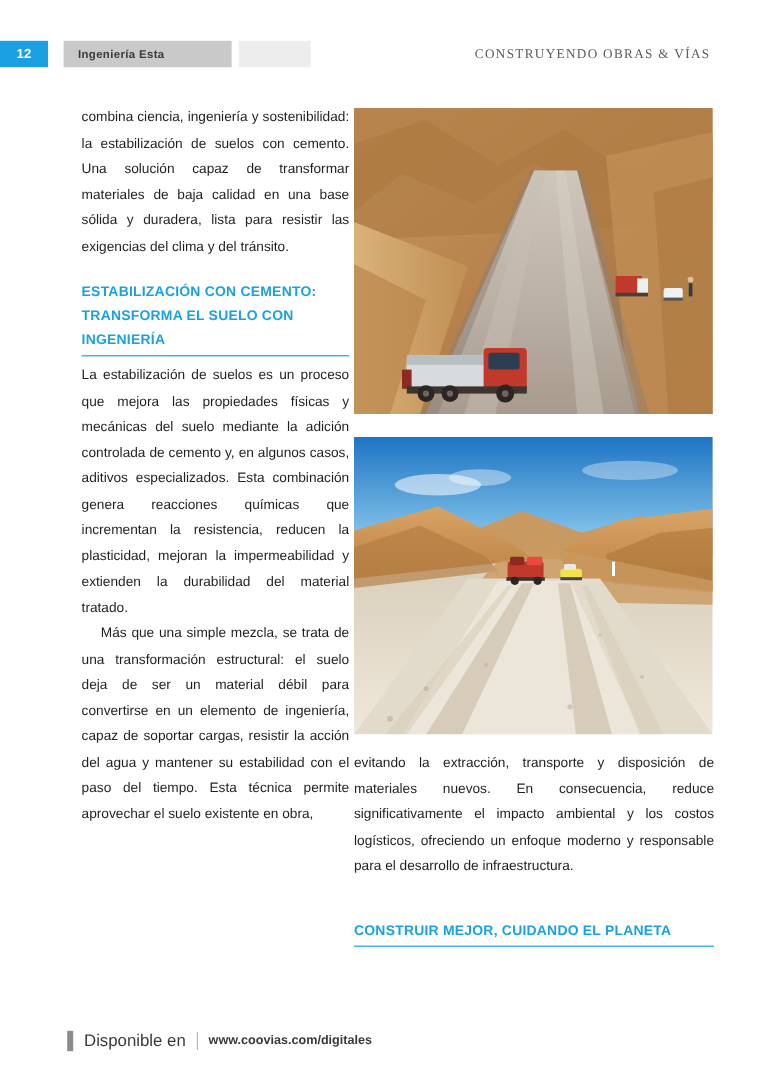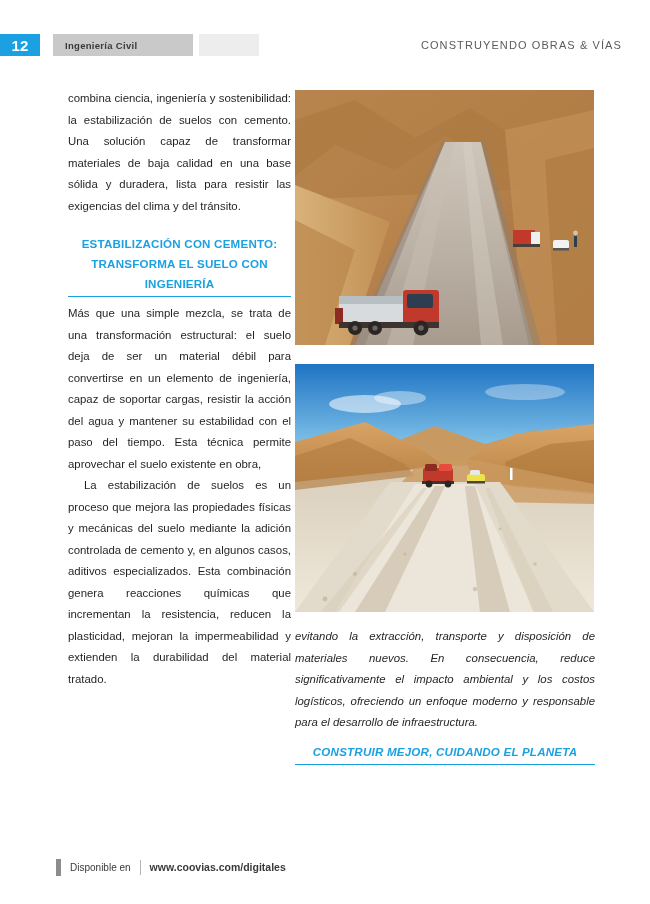--- a/index.html
+++ b/index.html
@@ -30,21 +30,21 @@
     left: 0;
     width: 650px;
     height: 22px;
     display: flex;
     align-items: stretch;
   }
   .page-number {
     width: 40px;
     background: #1ba1e2;
     color: #ffffff;
-    font-size: 15px;
+    font-size: 11px;
     font-weight: bold;
     display: flex;
     align-items: center;
     justify-content: center;
     letter-spacing: 0.2px;
   }
   .header-gap {
     width: 13px;
     background: #ffffff;
   }
@@ -63,39 +63,39 @@
   .header-block2 {
     width: 60px;
     background: #ededed;
     margin-left: 6px;
   }
   .header-title {
     flex: 1;
     display: flex;
     align-items: center;
     justify-content: flex-end;
-    padding-right: 28px;
+    padding-right: 58px;
     color: #5b5b5b;
     font-size: 11px;
     letter-spacing: 1.1px;
+    font-family: Liberation Serif, serif;
   }
 
   
   .col-left {
     position: absolute;
     left: 68px;
     top: 88px;
     width: 223px;
   }
   .col-right-text {
     position: absolute;
     left: 295px;
     top: 626px;
     width: 300px;
-    font-style: italic;
   }
 
   p.body {
     margin: 0 0 0 0;
     font-size: 11.4px;
     line-height: 21.5px;
     text-align: justify;
     color: #231f20;
     hyphens: auto;
   }
@@ -108,24 +108,23 @@
     font-size: 11.6px;
     font-weight: bold;
     line-height: 20px;
     letter-spacing: 0.2px;
     margin: 17px 0 6px 0;
     display: inline-block;
     border-bottom: 1.5px solid #1ba1e2;
     padding-bottom: 2px;
     width: 100%;
     box-sizing: border-box;
-    text-align: center;
   }
   .heading.right {
-    margin-top: 8px;
+    margin-top: 32px;
     margin-bottom: 7px;
     font-size: 11.6px;
   }
 
   
   .photo {
     position: absolute;
     overflow: hidden;
   }
   #photo-top {
@@ -151,21 +150,21 @@
     align-items: center;
     height: 18px;
   }
   .footer-bar {
     width: 5px;
     height: 17px;
     background: #8c8c8c;
     margin-right: 9px;
   }
   .footer-label {
-    font-size: 10px;
+    font-size: 14px;
     color: #3a3a3a;
     margin-right: 9px;
   }
   .footer-sep {
     width: 1px;
     height: 15px;
     background: #b5b5b5;
     margin-right: 9px;
   }
   .footer-url {
@@ -175,30 +174,30 @@
   }
 </style>
 </head>
 <body>
 
 <div class="page">
 
   <div class="header">
     <div class="page-number">12</div>
     <div class="header-gap"></div>
-    <div class="header-section">Ingeniería Civil</div>
+    <div class="header-section">Ingeniería Esta</div>
     <div class="header-block2"></div>
     <div class="header-title">CONSTRUYENDO OBRAS &amp; VÍAS</div>
   </div>
 
   <div class="col-left">
     <p class="body">combina ciencia, ingeniería y sostenibilidad: la estabilización de suelos con cemento. Una solución capaz de transformar materiales de baja calidad en una base sólida y duradera, lista para resistir las exigencias del clima y del tránsito.</p>
     <div class="heading">ESTABILIZACIÓN CON CEMENTO: TRANSFORMA EL SUELO CON INGENIERÍA</div>
+    <p class="body">La estabilización de suelos es un proceso que mejora las propiedades físicas y mecánicas del suelo mediante la adición controlada de cemento y, en algunos casos, aditivos especializados. Esta combinación genera reacciones químicas que incrementan la resistencia, reducen la plasticidad, mejoran la impermeabilidad y extienden la durabilidad del material tratado.</p>
     <p class="body">Más que una simple mezcla, se trata de una transformación estructural: el suelo deja de ser un material débil para convertirse en un elemento de ingeniería, capaz de soportar cargas, resistir la acción del agua y mantener su estabilidad con el paso del tiempo. Esta técnica permite aprovechar el suelo existente en obra,</p>
-    <p class="body">La estabilización de suelos es un proceso que mejora las propiedades físicas y mecánicas del suelo mediante la adición controlada de cemento y, en algunos casos, aditivos especializados. Esta combinación genera reacciones químicas que incrementan la resistencia, reducen la plasticidad, mejoran la impermeabilidad y extienden la durabilidad del material tratado.</p>
   </div>
 
   <div class="photo" id="photo-top">
     <svg width="299" height="255" viewBox="0 0 299 255" xmlns="http://www.w3.org/2000/svg">
       <defs>
         <linearGradient id="cliffG" x1="0" y1="0" x2="1" y2="1">
           <stop offset="0%" stop-color="#c99a63"></stop>
           <stop offset="45%" stop-color="#b8834d"></stop>
           <stop offset="100%" stop-color="#9c6a3c"></stop>
         </linearGradient>

